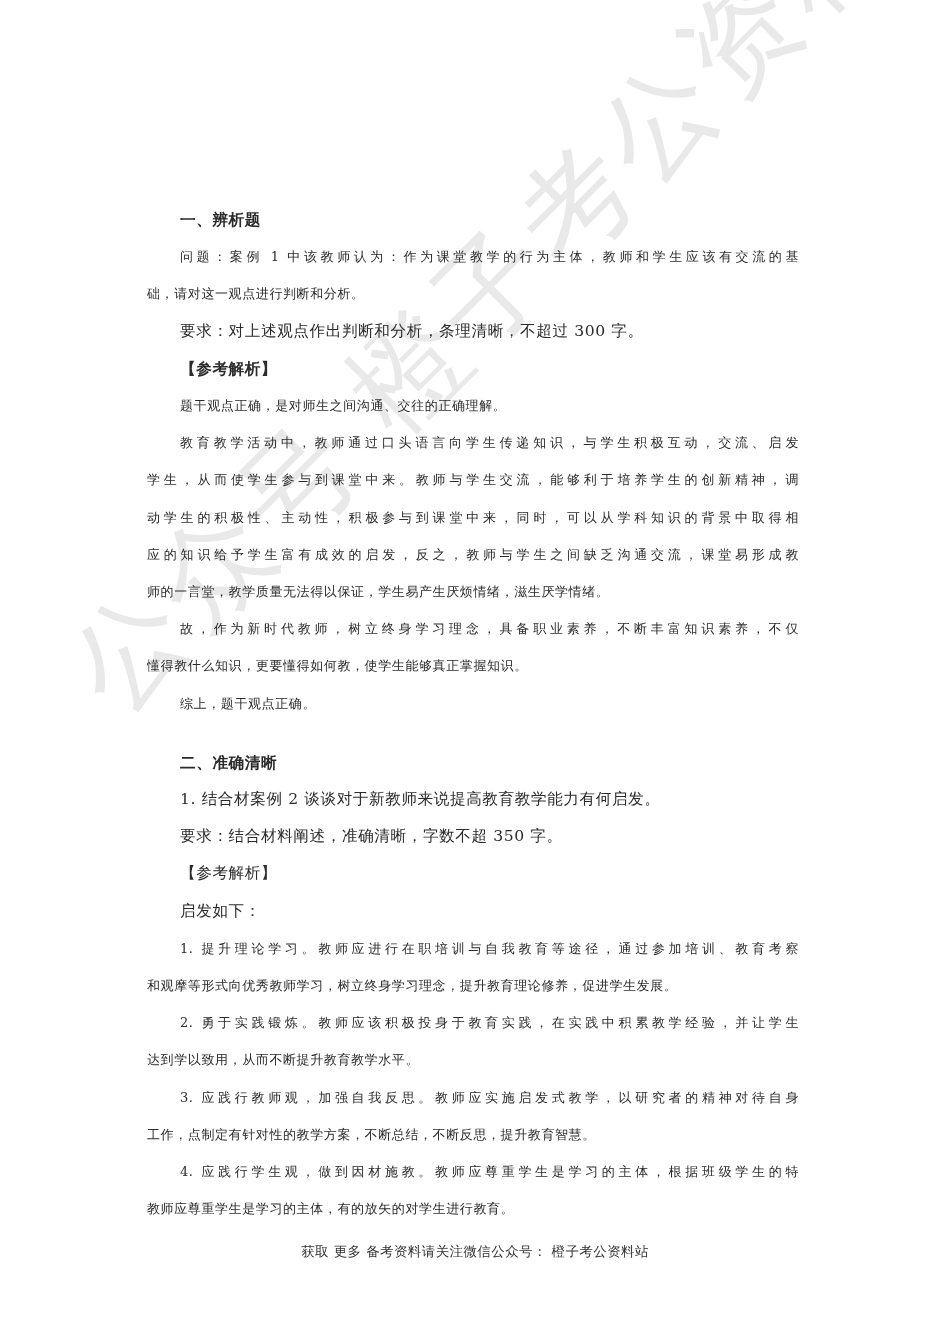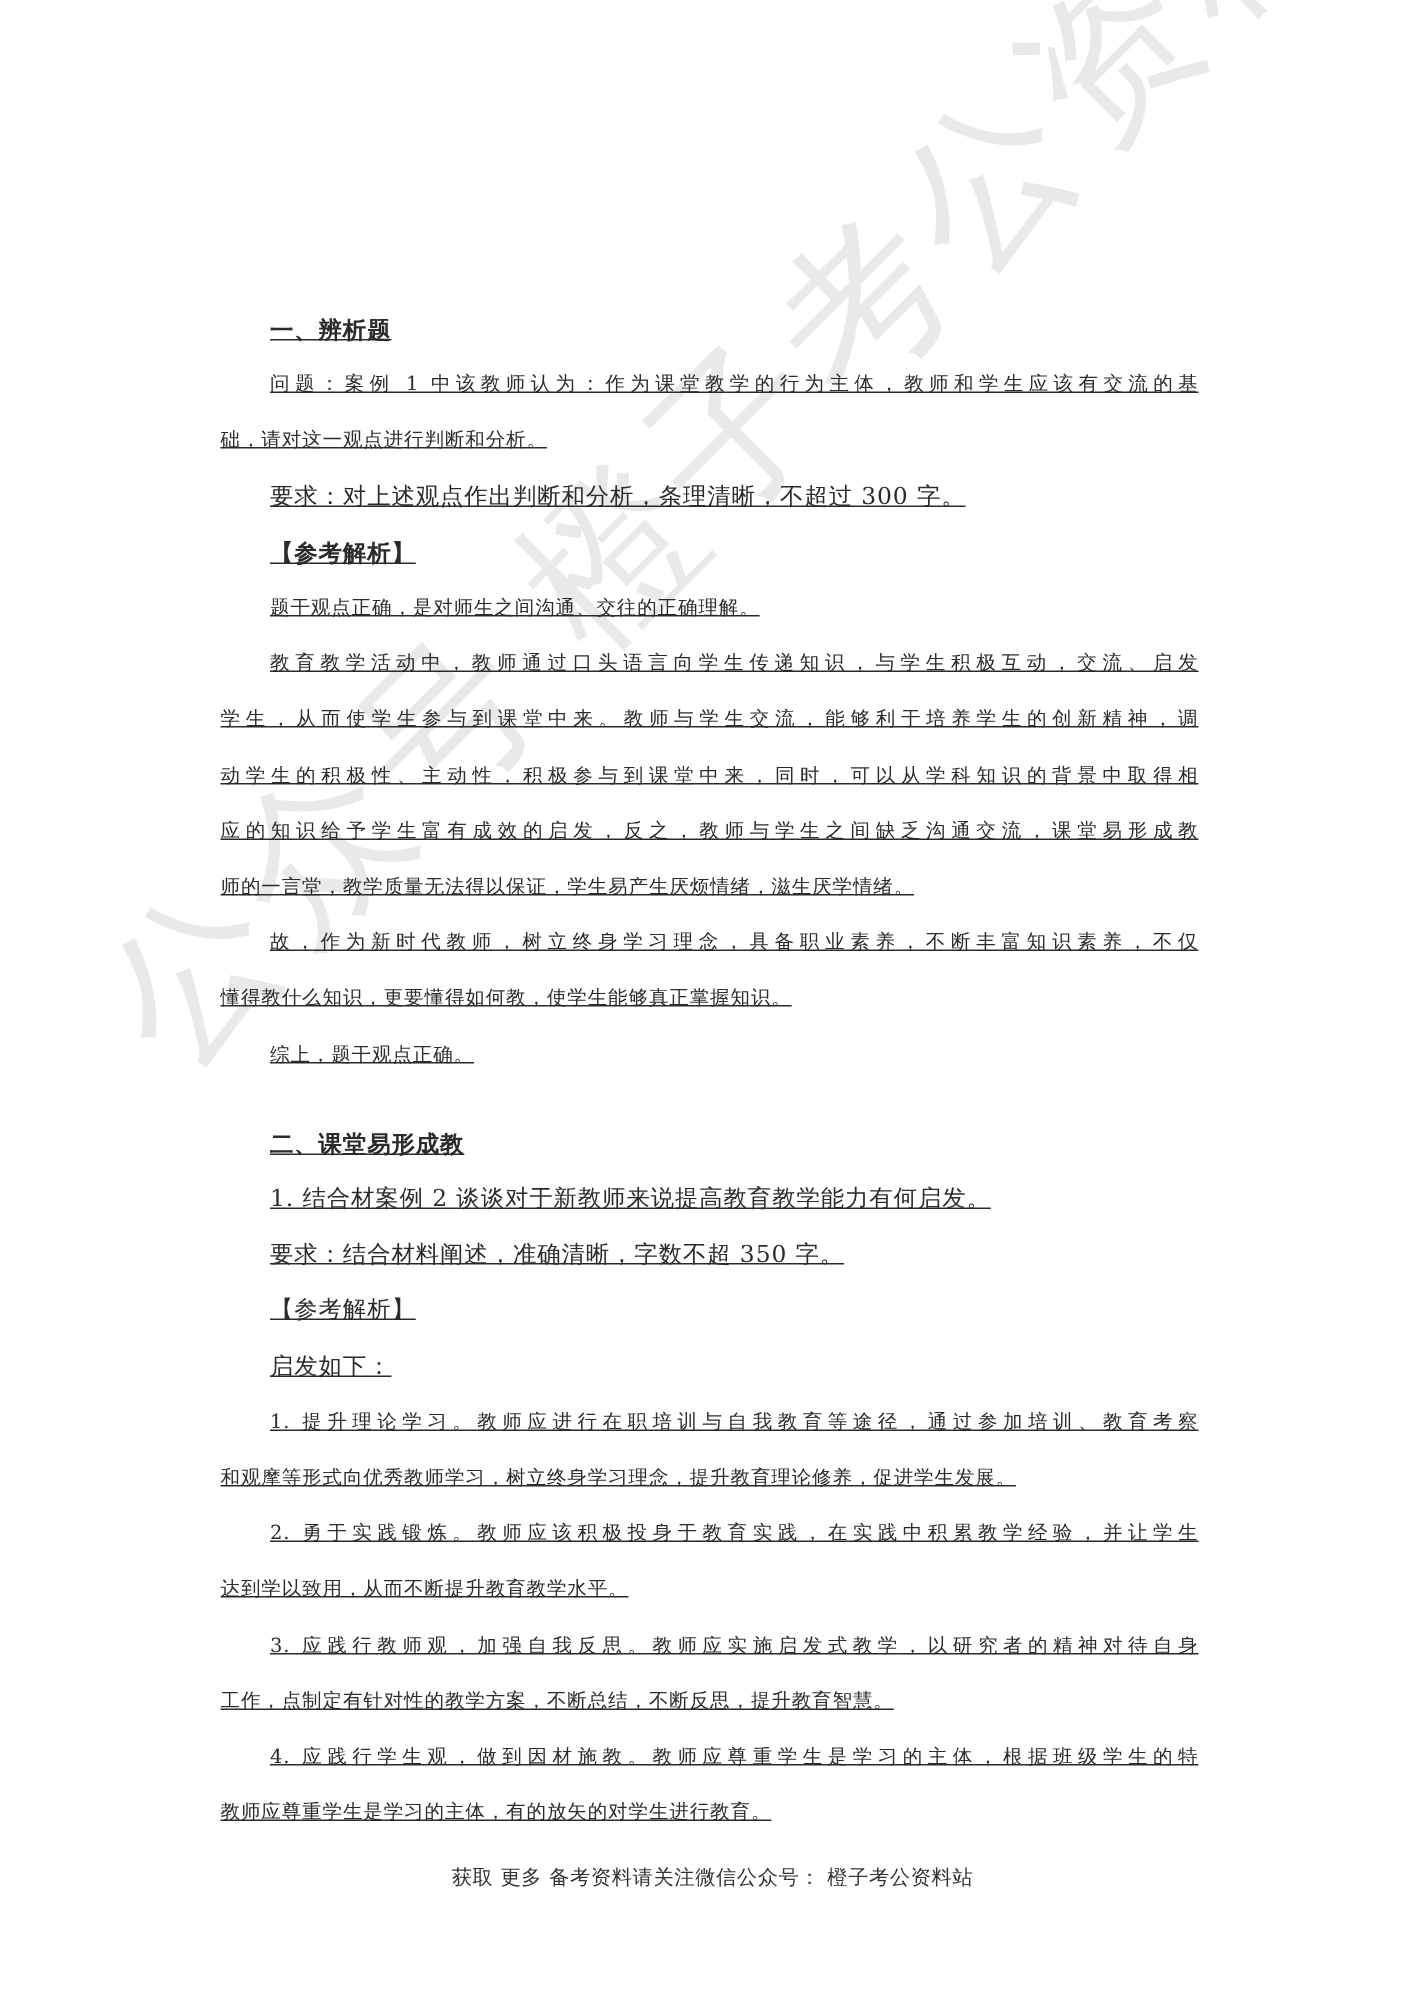--- a/index.html
+++ b/index.html
@@ -32,21 +32,20 @@
       pointer-events: none;
       line-height: 1;
     }
     .watermark .gap { display: inline-block; width: 40px; }
     .page {
       position: absolute;
       left: 147px;
       top: 201px;
       width: 652px;
       z-index: 1;
-      text-decoration: underline;
     }
     .line {
       font-size: 15.6px;
       line-height: 37.2px;
       height: 37.2px;
       white-space: nowrap;
       letter-spacing: 0.6px;
     }
     .para {
       font-size: 13px;
@@ -116,21 +115,21 @@
     <span class="l">故，作为新时代教师，树立终身学习理念，具备职业素养，不断丰富知识素养，不仅</span>
     <span class="l cont last">懂得教什么知识，更要懂得如何教，使学生能够真正掌握知识。</span>
   </div>
 
   <div class="para">
     <span class="l last">综上，题干观点正确。</span>
   </div>
 
   <div class="spacer"></div>
 
-  <div class="line indent bold">二、课堂易形成教</div>
+  <div class="line indent bold">二、准确清晰</div>
 
   <div class="line indent">1. 结合材案例 2 谈谈对于新教师来说提高教育教学能力有何启发。</div>
 
   <div class="line indent">要求：结合材料阐述，准确清晰，字数不超 350 字。</div>
 
   <div class="line indent">【参考解析】</div>
 
   <div class="line indent">启发如下：</div>
 
   <div class="para">

